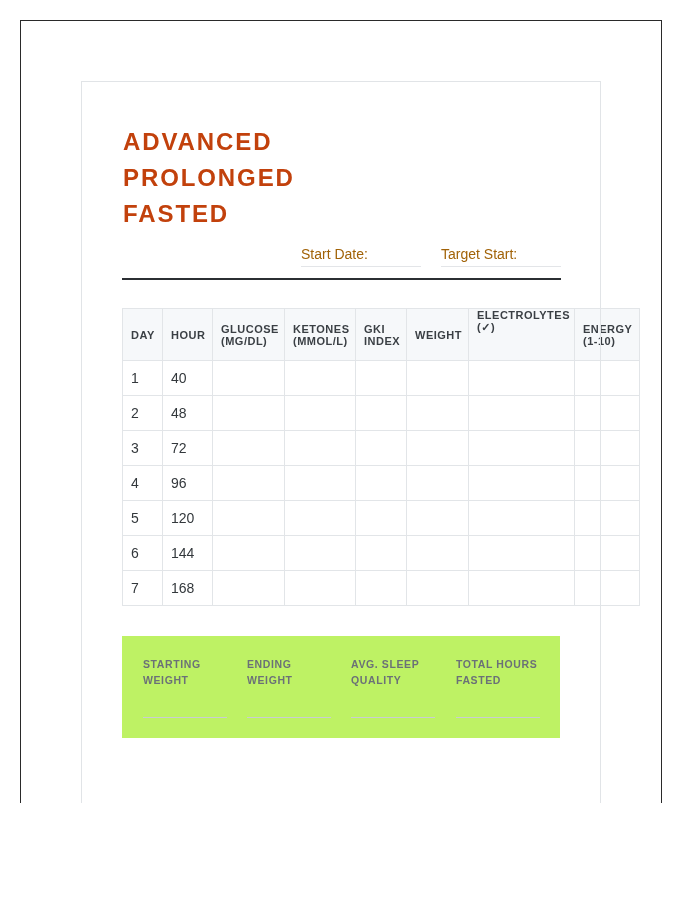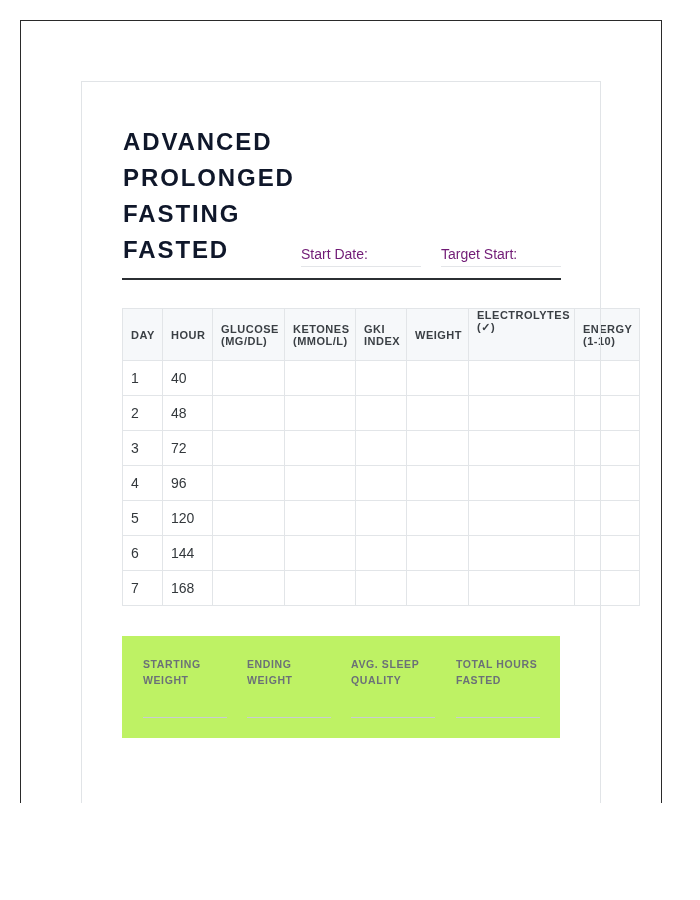--- a/index.html
+++ b/index.html
@@ -60,32 +60,32 @@
     }
     .title {
       position: absolute;
       left: 1px;
       top: 3px;
       margin: 0;
       font-size: 24px;
       font-weight: 700;
       letter-spacing: 1.9px;
       line-height: 36px;
-      color: #0f172a;
+      color: #c2410c;
       width: 170px;
     }
     .title span { display: block; }
     .meta-field {
       position: absolute;
       top: 124px;
       height: 21px;
       width: 120px;
       border-bottom: 1px solid #e3e5e8;
       font-size: 14px;
-      color: #701a75;
+      color: #a16207;
       line-height: 18px;
     }
     .meta-field.start { left: 179px; }
     .meta-field.target { left: 319px; }
 
     .table-wrap {
       position: absolute;
       left: 0;
       top: 287px;
       width: 518px;
@@ -179,21 +179,20 @@
   <div class="frame">
 
     <div class="card"></div>
 
     <div class="content">
 
       <div class="title-block">
         <h1 class="title">
           <span>ADVANCED</span>
           <span>PROLONGED</span>
-          <span>FASTING</span>
           <span>FASTED</span>
         </h1>
         <div class="meta-field start">
           <span>Start Date:</span>
         </div>
         <div class="meta-field target">
           <span>Target Start:</span>
         </div>
       </div>
 

